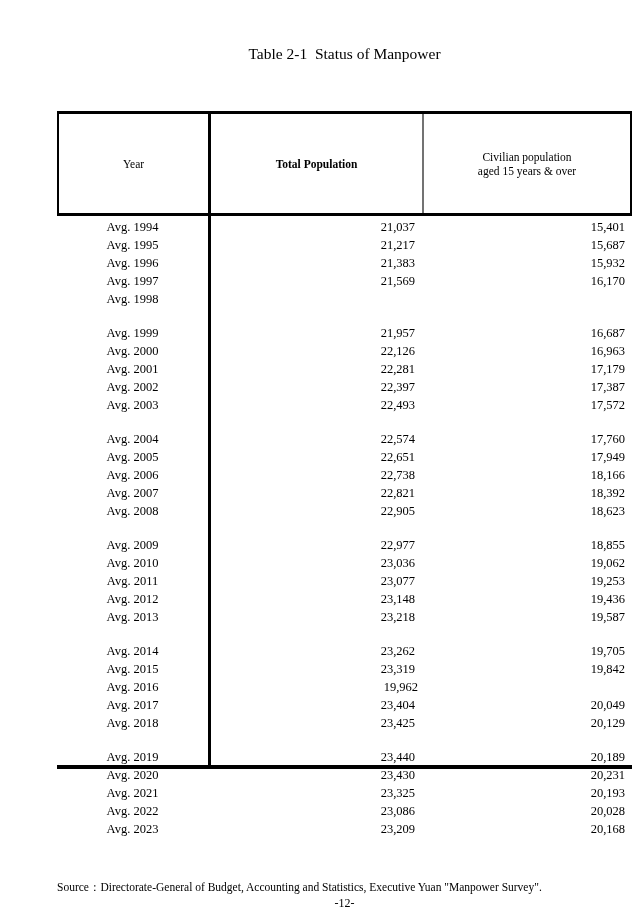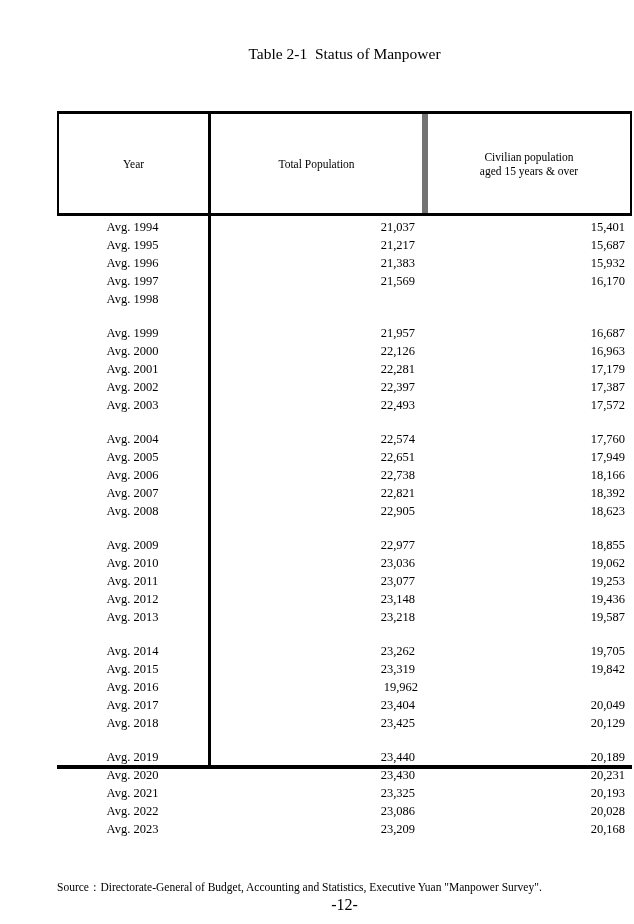--- a/index.html
+++ b/index.html
@@ -18,42 +18,42 @@
     display: flex; height: 105px; box-sizing: border-box;
     border-top: 3px solid #000; border-bottom: 3px solid #000;
     border-left: 2px solid #000; border-right: 2px solid #000;
   }
   .hcell {
     display: flex; align-items: center; justify-content: center;
     text-align: center; font-size: 11.5px; line-height: 14px;
     flex-direction: column;
   }
   .hcol1 { width: 149px; border-right: 3px solid #000; box-sizing: content-box; }
-  .hcol2 { width: 211px; border-right: 6px solid #737373; }
+  .hcol2 { width: 211px; border-right: 2px solid #737373; font-weight: bold; }
   .hcol3 { flex: 1; }
   .data-area {
     position: relative; height: 553px; box-sizing: border-box;
     border-bottom: 4px solid #000; padding-top: 2px;
   }
   .v-divider {
     position: absolute; top: 0; bottom: 0; left: 151px; width: 3px;
     background: #000;
   }
   .group { margin-bottom: 16px; }
   .row { display: flex; height: 18px; line-height: 18px; font-size: 12.5px; }
   .c-year  { width: 151px; text-align: center; }
   .c-total { width: 207px; text-align: right; }
   .c-civ   { width: 210px; text-align: right; }
   .source {
     position: absolute; top: 880px; left: 57px; width: 575px;
     font-size: 11.5px; white-space: pre;
   }
   .page-num {
     position: absolute; top: 896px; left: 57px; width: 575px;
-    text-align: center; font-size: 16px;
+    text-align: center; font-size: 12px;
   }
 </style>
 </head>
 <body>
 
 <div class="title">Table 2-1  Status of Manpower</div>
 
 <div class="table-wrap">
   <div class="header-row">
     <div class="hcell hcol1">

